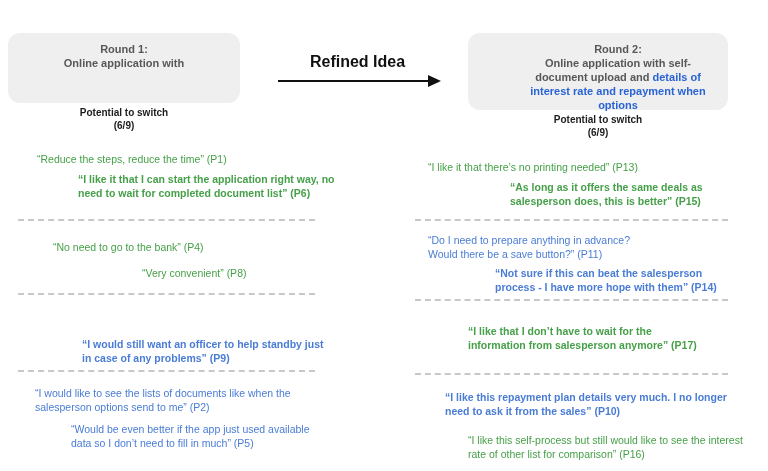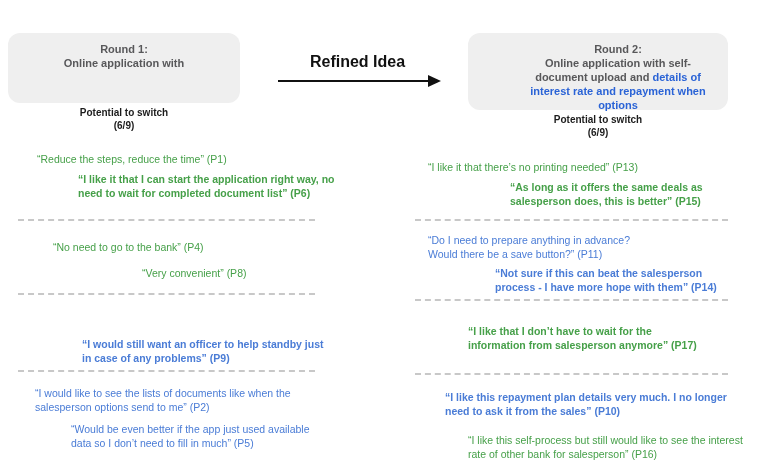--- a/index.html
+++ b/index.html
@@ -117,15 +117,15 @@
   <div class="divider" style="left:415px; top:219px; width:313px;"></div>
 
   <div class="q blue" style="left:428px; top:233px; width:232px;">“Do I need to prepare anything in advance? Would there be a save button?” (P11)</div>
   <div class="q blue b" style="left:495px; top:266px; width:240px;">“Not sure if this can beat the salesperson process - I have more hope with them” (P14)</div>
   <div class="divider" style="left:415px; top:299px; width:313px;"></div>
 
   <div class="q green b" style="left:468px; top:324px; width:244px;">“I like that I don’t have to wait for the information from salesperson anymore” (P17)</div>
   <div class="divider" style="left:415px; top:373px; width:313px;"></div>
 
   <div class="q blue b" style="left:445px; top:390px; width:298px;">“I like this repayment plan details very much. I no longer need to ask it from the sales” (P10)</div>
-  <div class="q green" style="left:468px; top:433px; width:290px;">“I like this self-process but still would like to see the interest rate of other bank for salesperson” (P16)</div>
+  <div class="q green" style="left:468px; top:433px; width:290px;">“I like this self-process but still would like to see the interest rate of other list for comparison” (P16)</div>
 
 </div>
 
 </body></html>

